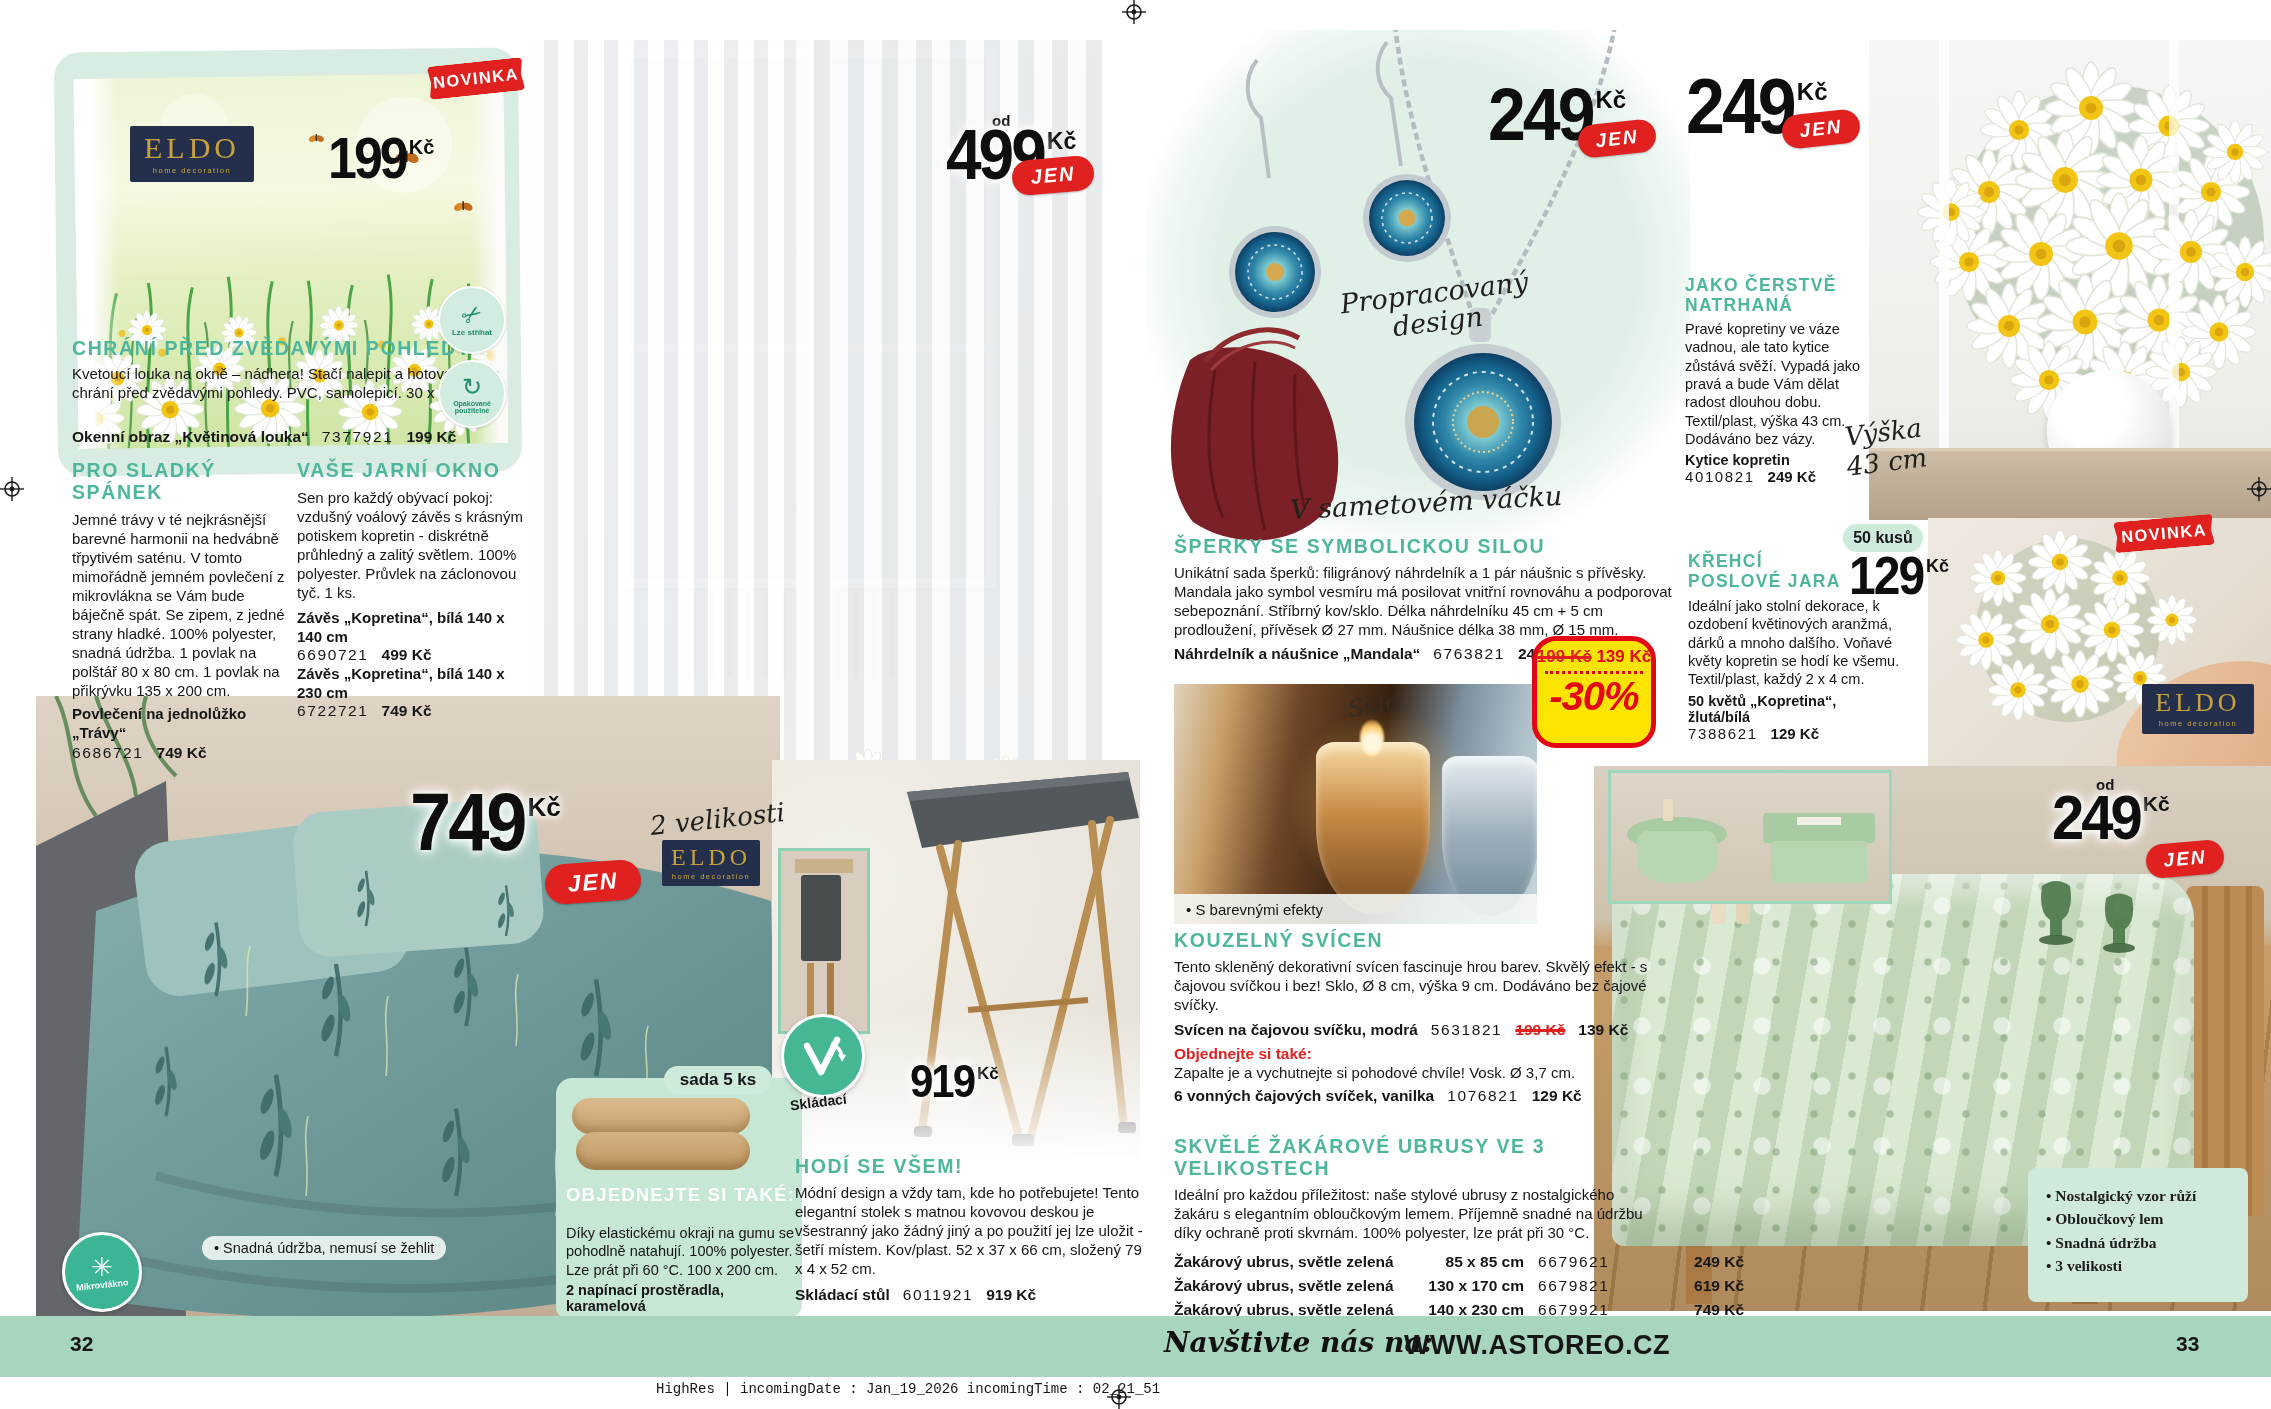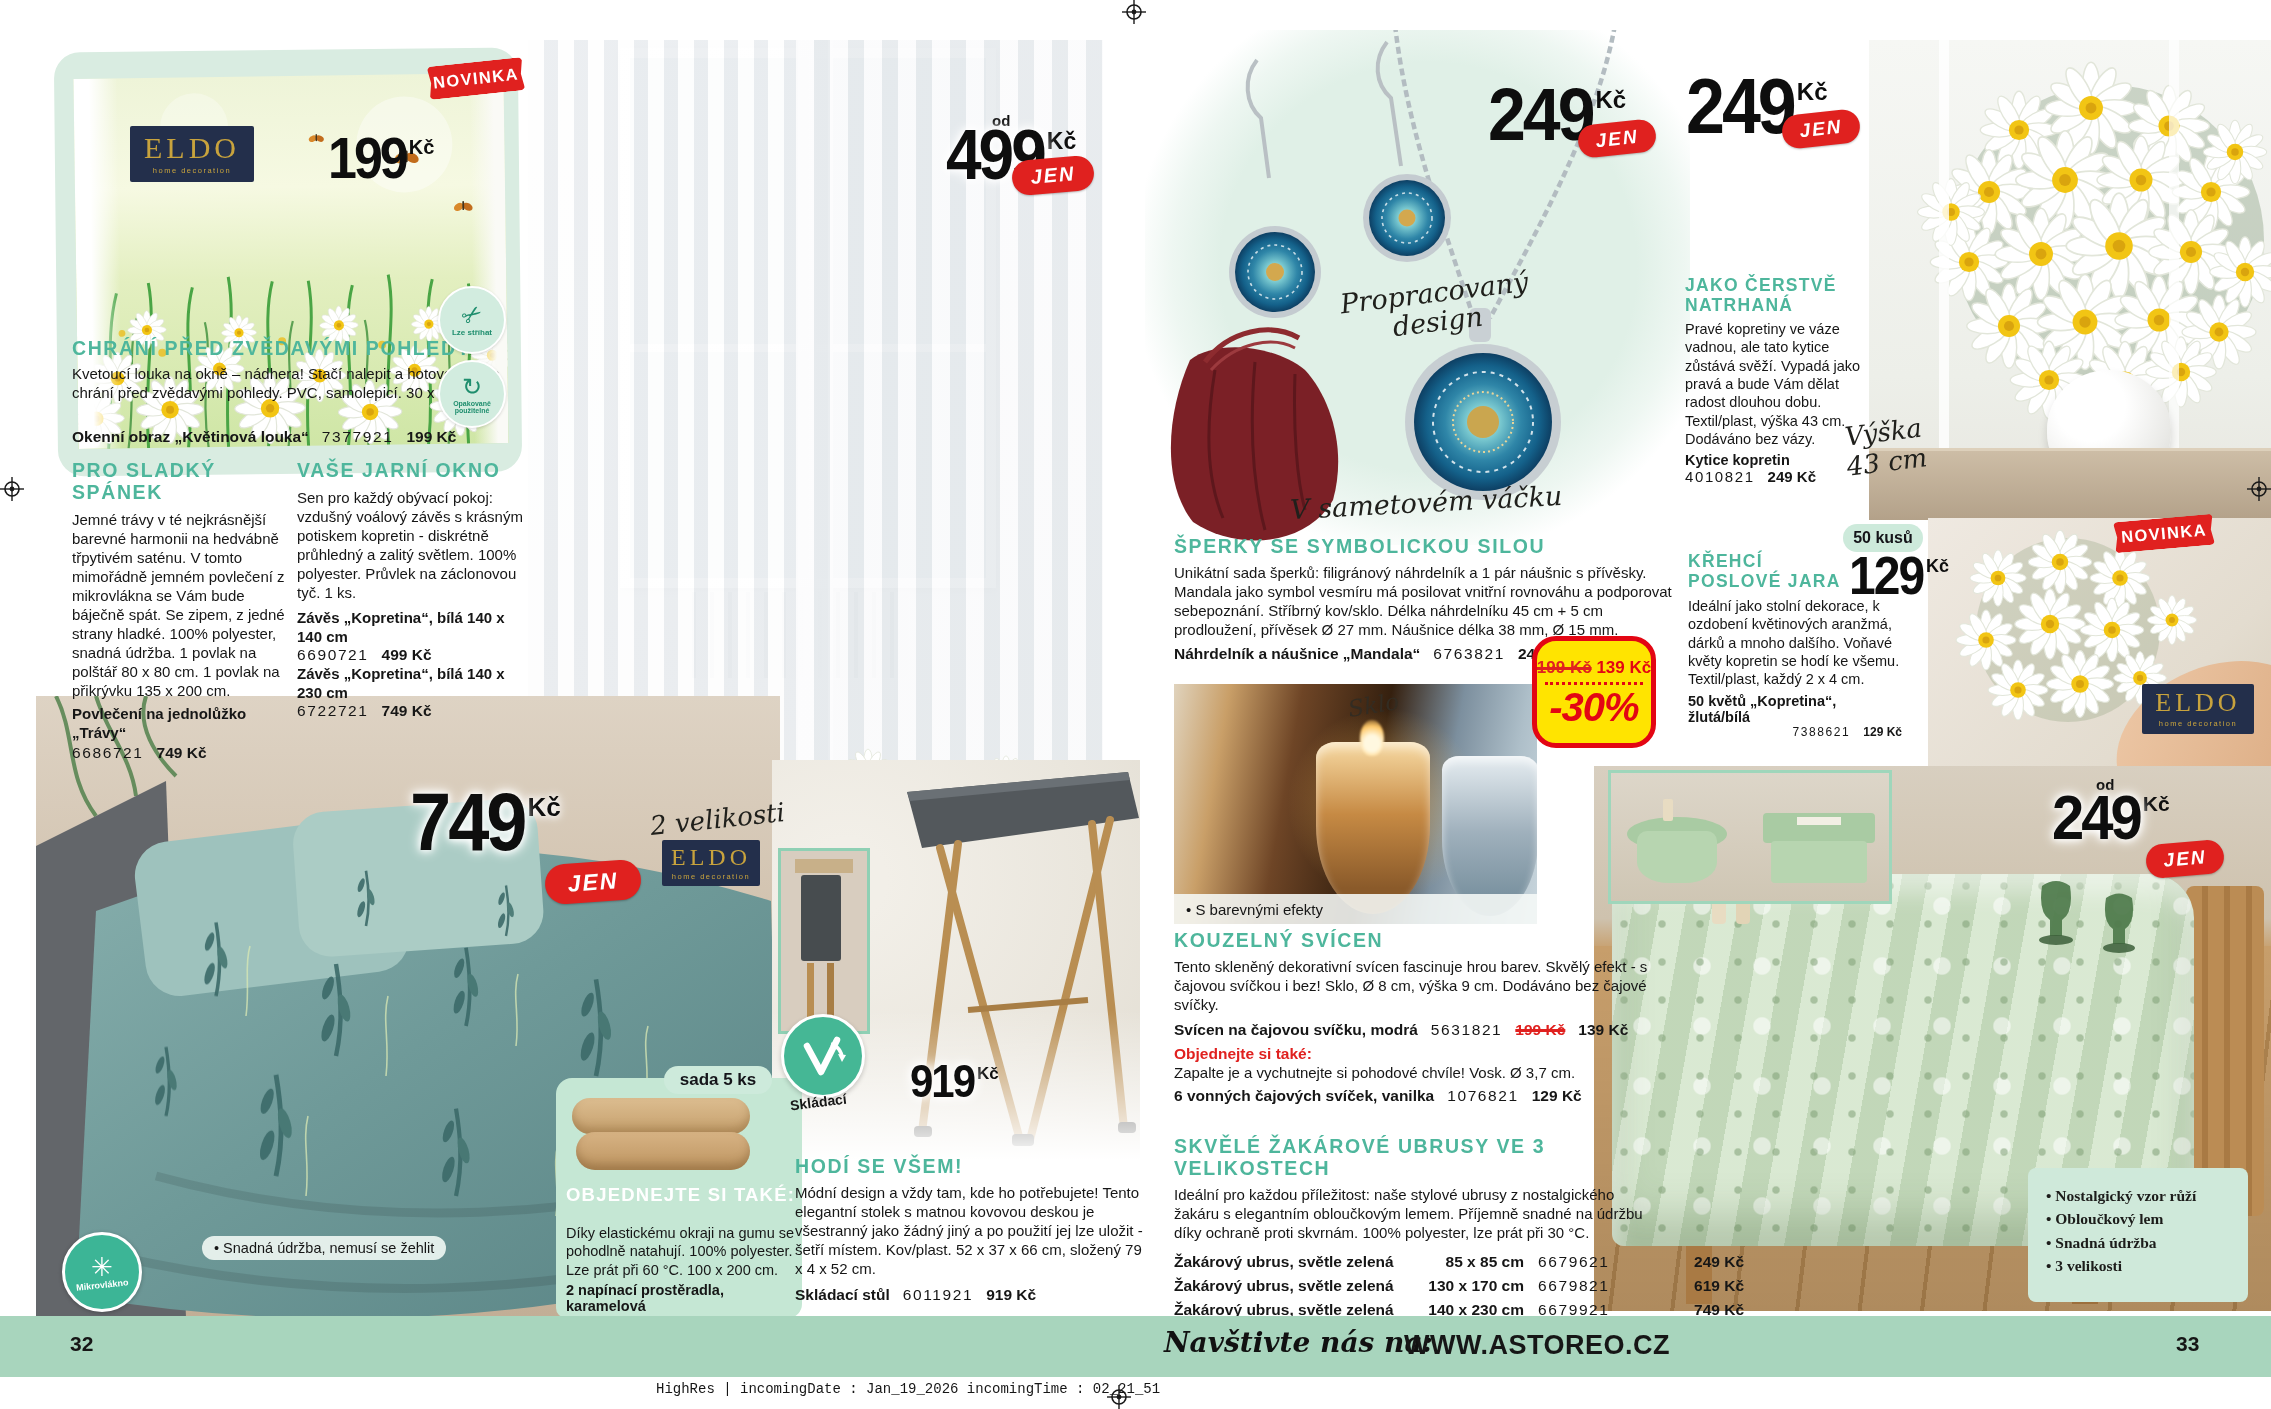--- a/index.html
+++ b/index.html
@@ -29,21 +29,21 @@
   .ribbon{position:absolute;background:#e0211f;color:#fff;font-weight:bold;font-size:16.5px;letter-spacing:1.4px;
           display:flex;align-items:center;justify-content:center;border-radius:5px;z-index:6;
           clip-path:polygon(0 0,100% 0,97% 50%,100% 100%,0 100%,3% 50%);}
   .mintbadge{position:absolute;background:#cdeadb;border-radius:15px;font-weight:bold;font-size:17px;
              display:flex;align-items:center;justify-content:center;z-index:6;color:#15151a;}
   .script{font-family:"DejaVu Serif",serif;font-style:italic;color:#20201c;}
   .circlestamp{position:absolute;border-radius:50%;display:flex;flex-direction:column;align-items:center;
                justify-content:center;text-align:center;z-index:6;}
   
   .disc{position:absolute;background:#ffe400;border:5px solid #e30613;border-radius:24px;z-index:6;
-        display:flex;flex-direction:column;align-items:center;justify-content:center;padding:6px 8px;box-sizing:border-box;}
+        display:flex;flex-direction:column;align-items:center;padding:6px 8px;box-sizing:border-box;}
   .disc .l1{color:#e30613;font-weight:bold;font-size:17px;white-space:nowrap;}
   .disc .sep{border-top:3px dotted #e30613;width:100%;margin:4px 0 2px;}
   .disc .pct{color:#e30613;font-weight:bold;font-style:italic;font-size:40px;letter-spacing:-1px;line-height:1;}
   
   .photo{position:absolute;overflow:hidden;z-index:1;}
   .fadeb::after{content:"";position:absolute;left:0;right:0;bottom:0;height:150px;
                 background:linear-gradient(180deg,rgba(255,255,255,0),#fff);}
   
   .eldo{position:absolute;background:#232f4b;display:flex;flex-direction:column;align-items:center;
         justify-content:center;z-index:6;border-radius:2px;}
@@ -585,21 +585,21 @@
     <span class="n" style="font-size:48px;letter-spacing:-2px;">129</span><span class="k" style="font-size:18px;">Kč</span>
   </div>
   <div class="ribbon" style="left:2114px;top:518px;width:100px;height:31px;transform:rotate(-5deg);">
     <span>NOVINKA</span>
   </div>
 
   <div class="abs" style="left:1688px;top:552px;width:214px;z-index:3;">
     <div class="h sm" style="width:160px;">KŘEHCÍ POSLOVÉ JARA</div>
     <div class="t145" style="margin-top:6px;">Ideální jako stolní dekorace, k ozdobení květinových aranžmá, dárků a mnoho dalšího. Voňavé květy kopretin se hodí ke všemu. Textil/plast, každý 2 x 4 cm.</div>
     <div class="b" style="font-size:14.5px;margin-top:4px;">50 květů „Kopretina“, žlutá/bílá</div>
-    <div class="pline" style="font-size:12px;justify-content:flex-end;">
+    <div class="pline" style="font-size:15px;">
       <span class="sku">7388621</span>
       <span class="b">129 Kč</span>
     </div>
   </div>
 
   <div class="photo" style="left:1928px;top:518px;width:343px;height:256px;background:linear-gradient(135deg,#efe9e1,#e3dccf 70%,#d9d0bf);">
     <div class="abs" style="left:185px;top:148px;width:210px;height:150px;border-radius:50%;transform:rotate(-22deg);
                 background:linear-gradient(135deg,#eec9a8,#d9a87e);"></div>
     <svg width="343" height="256" style="position:absolute;left:0;top:0;">
       <circle cx="140" cy="112" r="92" fill="#6d8a5d" opacity=".22"></circle>

